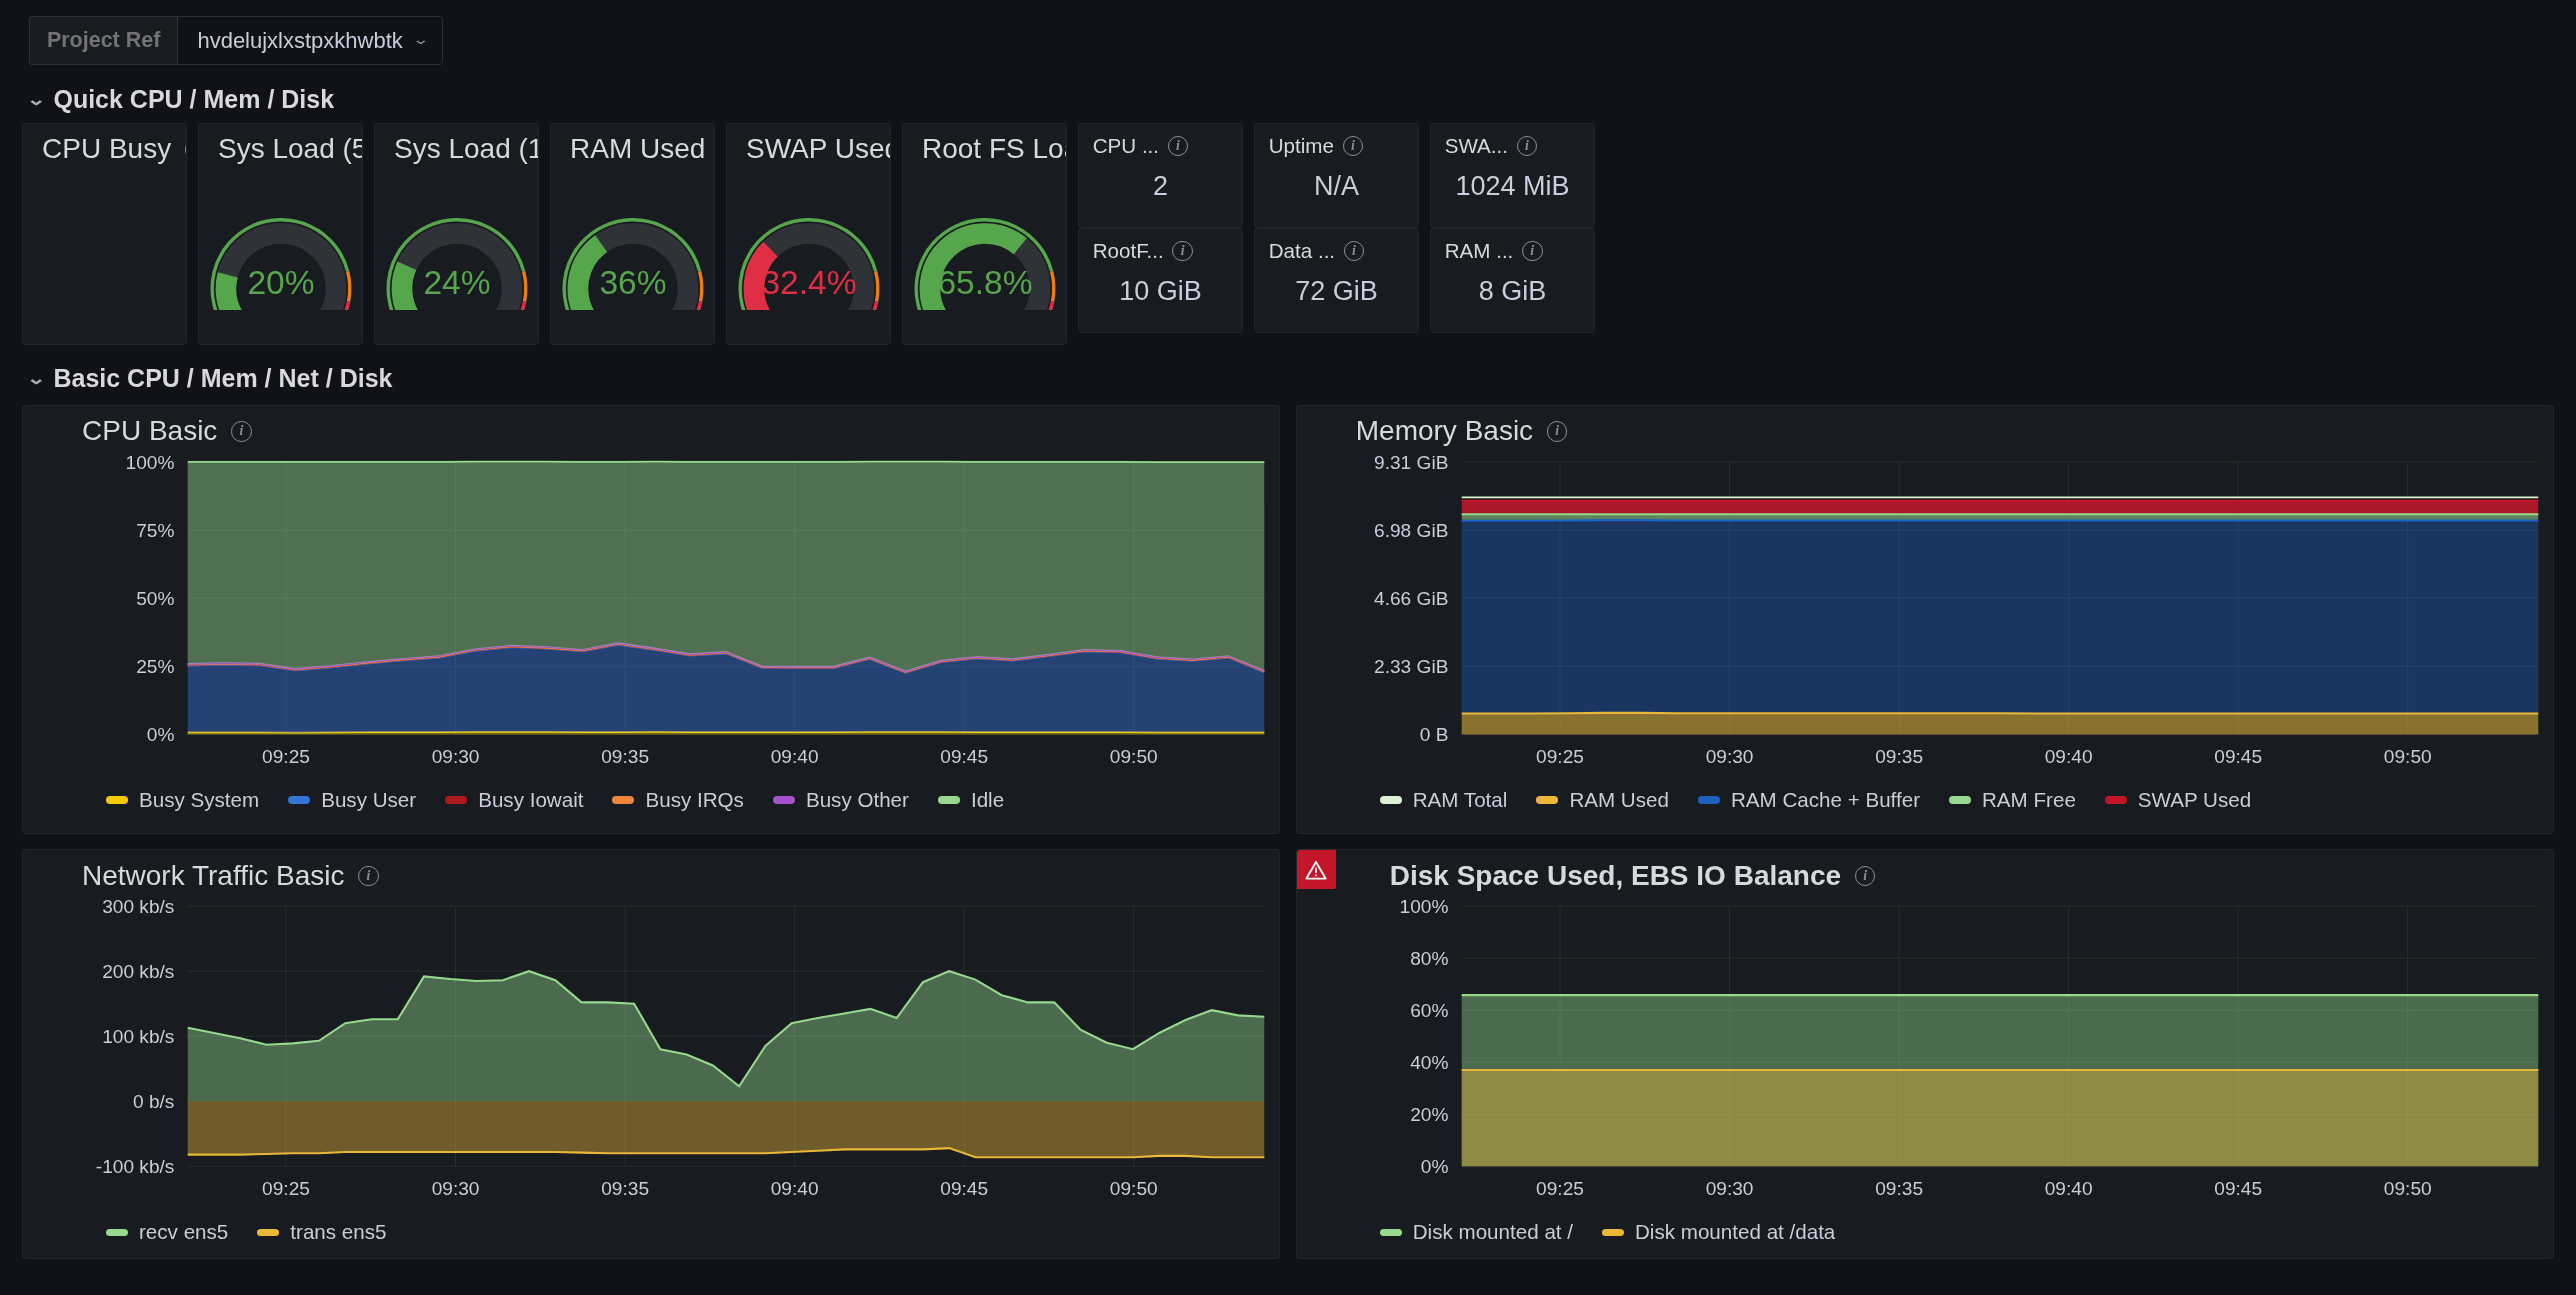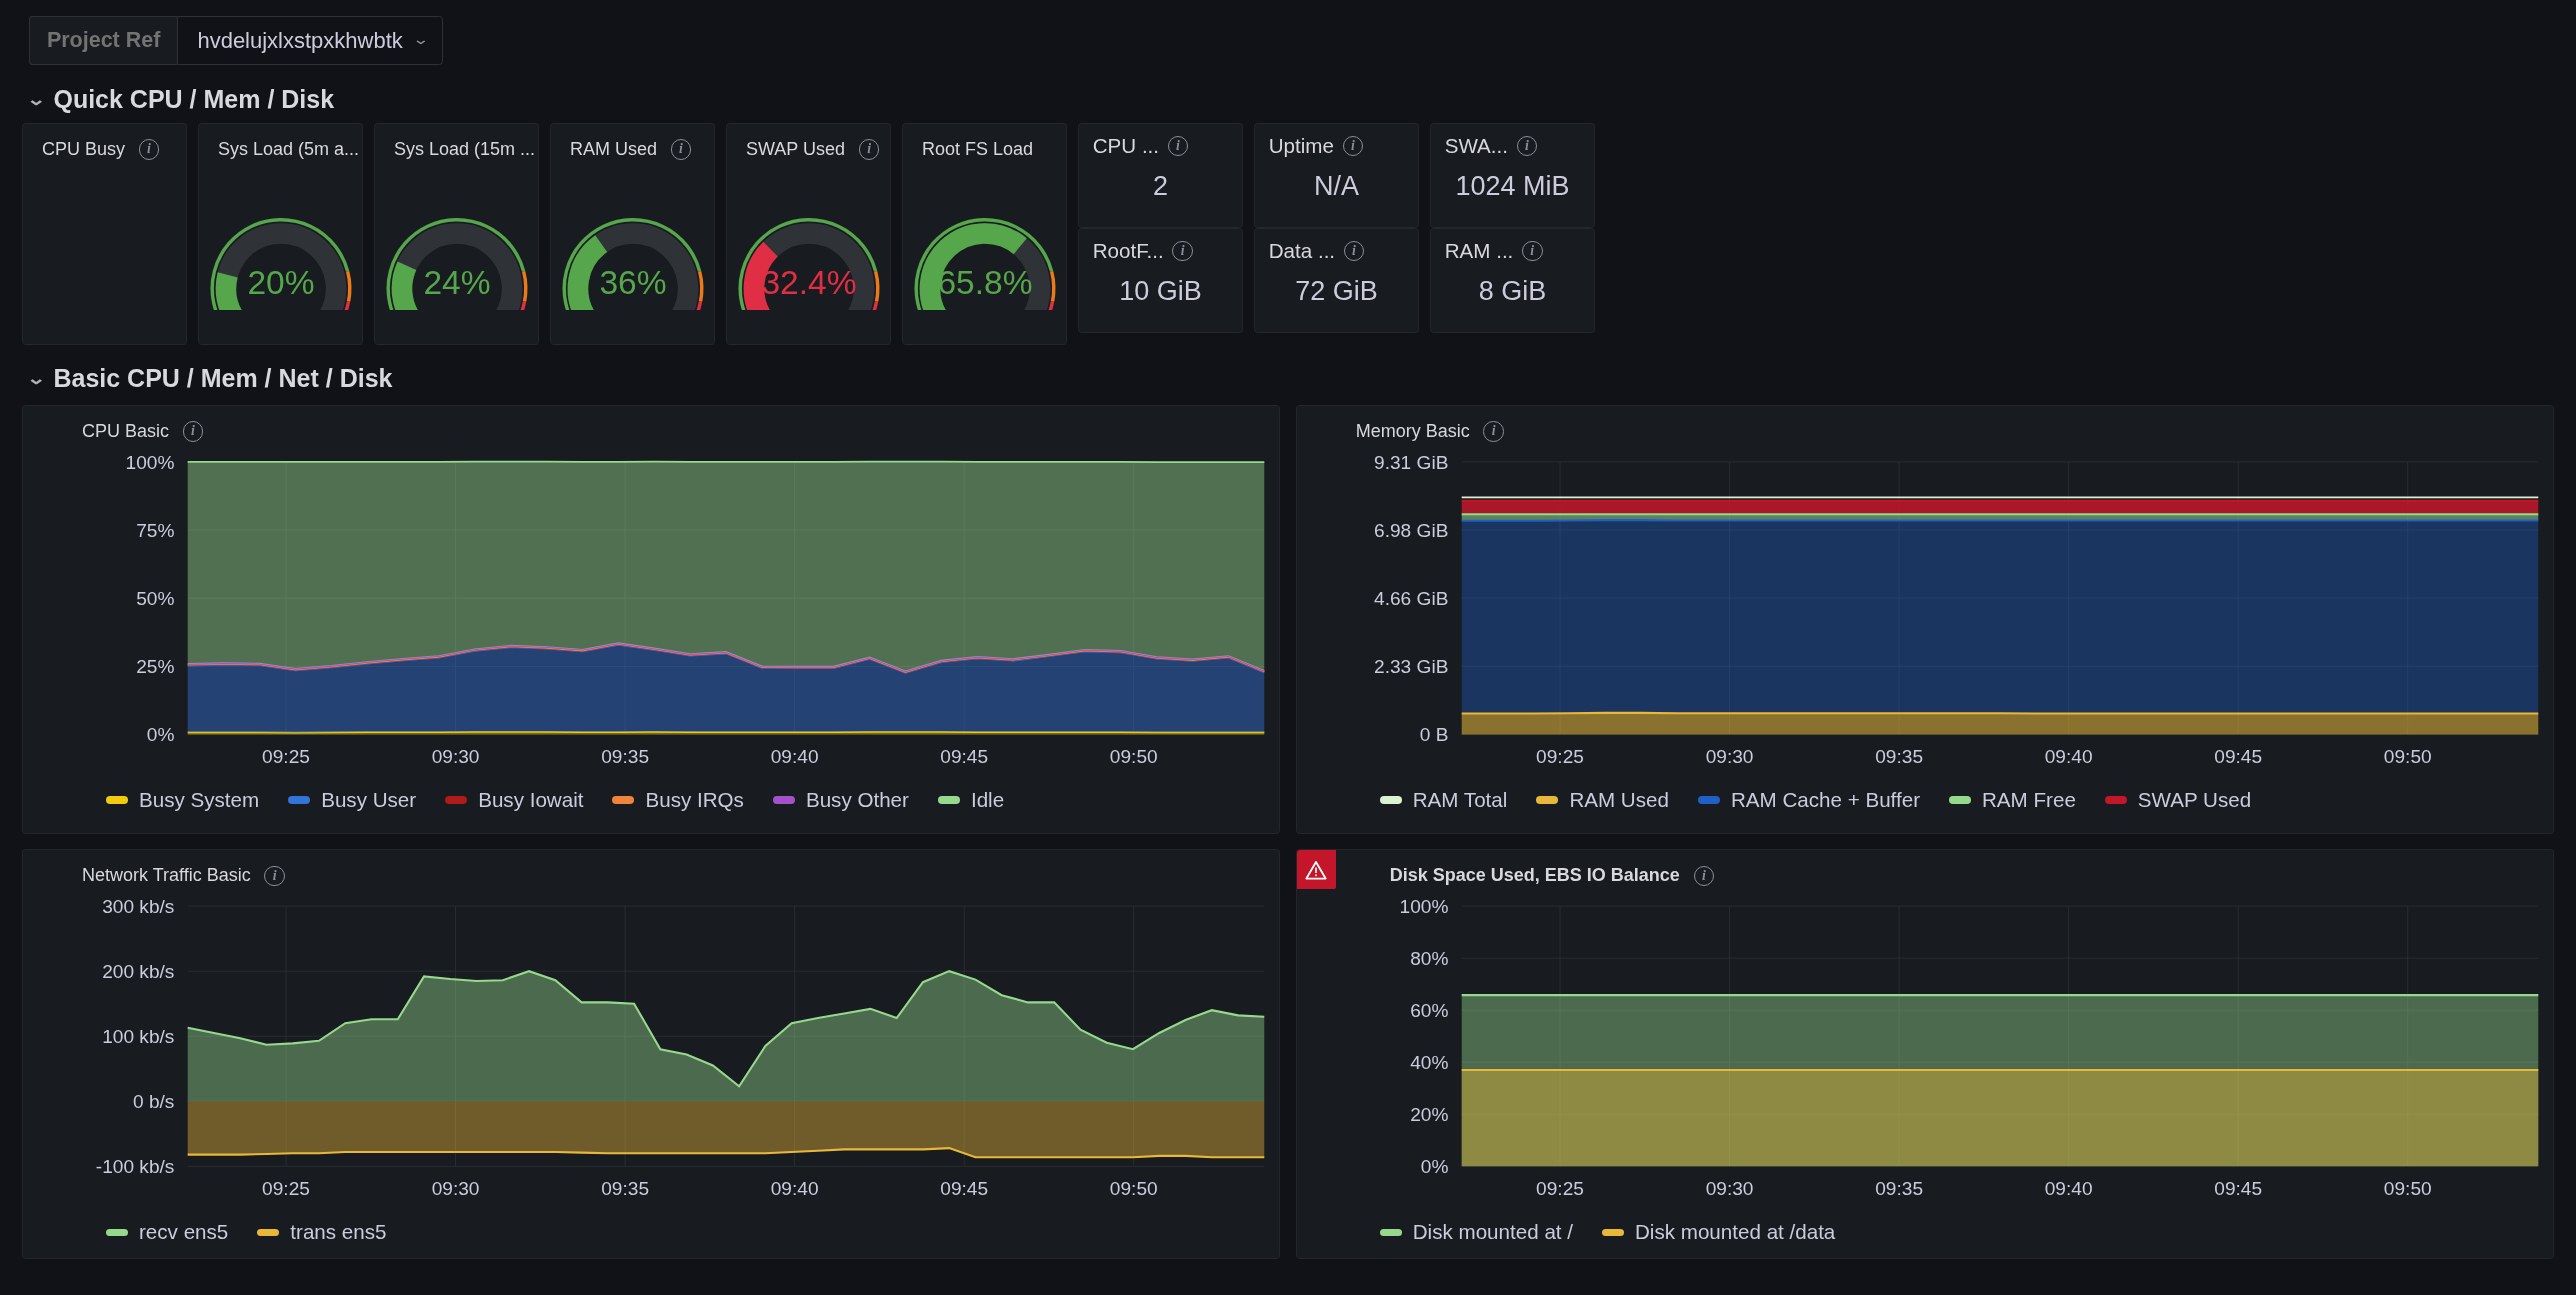--- a/index.html
+++ b/index.html
@@ -37,21 +37,21 @@
 
   
   .panel {
     background: #181b1f; border: 0.9px solid #23262b; border-radius: 3.4px;
     position: relative; overflow: hidden;
   }
   .panel-header {
     display: flex; align-items: center; gap: 13.7px;
     padding: 12px 15.5px 0 19px; height: 39px;
   }
-  .panel-title { font-size: 18px; color: #d8d9de; white-space: nowrap; font-weight: 400; }
+  .panel-title { font-size: 28px; color: #d8d9de; white-space: nowrap; font-weight: 400; }
   .info-icon {
     width: 20.6px; height: 20.6px; border-radius: 50%;
     border: 1.7px solid #8e8e9a; color: #8e8e9a;
     font-size: 13.7px; font-weight: bold; font-style: italic;
     display: flex; align-items: center; justify-content: center;
     font-family: "Liberation Serif", serif; flex: none;
   }
   .alert-badge {
     width: 39px; height: 39px; background: #c4162a;
     display: flex; align-items: center; justify-content: center;

